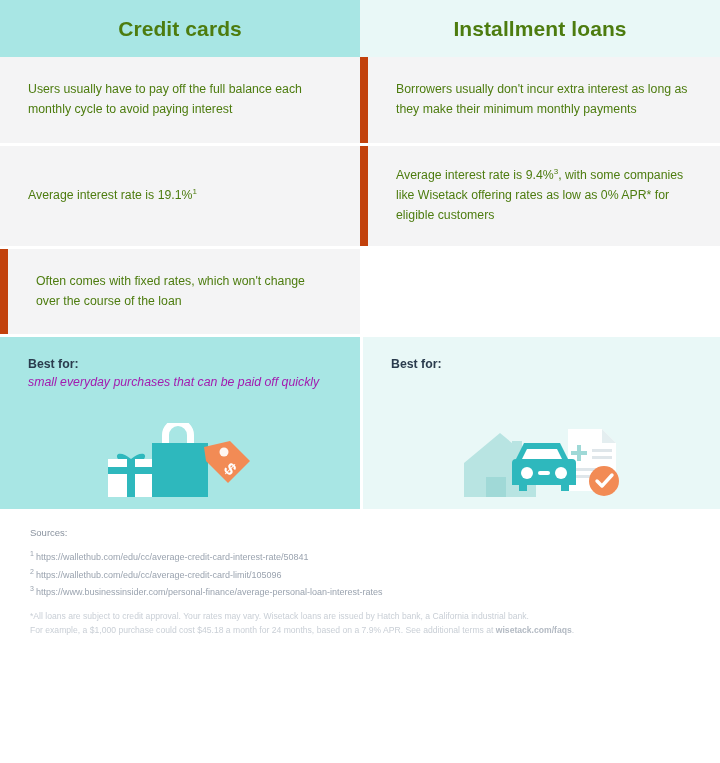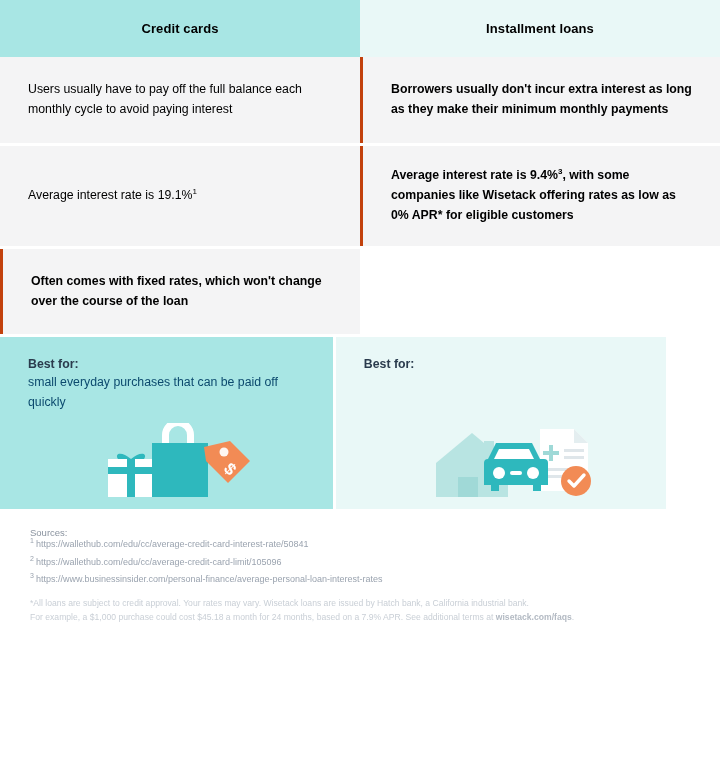--- a/index.html
+++ b/index.html
@@ -28,105 +28,106 @@
   .header-cell {
     width: 360px;
     height: 57px;
     display: flex;
     align-items: center;
     justify-content: center;
   }
   .header-cell.left  { background: #a8e6e4; }
   .header-cell.right { background: #e9f8f7; }
   .header-title {
-    font-size: 13px;
+    font-size: 21px;
     font-weight: bold;
-    color: #000000;
+    color: #4d7c0f;
     letter-spacing: 0.1px;
   }
 
   
   .rows { width: 720px; }
 
   .cmp-row {
     display: flex;
     width: 720px;
     border-bottom: 3px solid #ffffff;
   }
   .cmp-cell {
     width: 360px;
     background: #f4f4f5;
     display: flex;
     align-items: center;
     padding: 14px 28px 14px 28px;
   }
-  .cmp-cell.right { border-left: 3px solid #c2410c; font-weight: bold; }
+  .cmp-cell.right { border-left: 8px solid #c2410c; }
 
   .cmp-text {
     font-size: 12.3px;
     line-height: 1.62;
-    color: #000000;
+    color: #4d7c0f;
   }
   .cmp-text sup {
     font-size: 8px;
     vertical-align: super;
     line-height: 0;
   }
 
   .row-h1 .cmp-cell { height: 86px; }
   .row-h2 .cmp-cell { height: 100px; }
   .row-h3 .cmp-cell { height: 88px; }
   .row-h4 .cmp-cell { height: 85px; }
 
   
   .bestfor-row {
     display: flex;
-    width: 666px;
+    width: 720px;
     height: 172px;
   }
   .bestfor-cell {
     width: 360px;
     height: 172px;
     position: relative;
     padding: 20px 28px 0 28px;
   }
   .bestfor-cell.left  { background: #a8e6e4; }
   .bestfor-cell.right { background: #e9f8f7; border-left: 3px solid #ffffff; }
 
   .bestfor-label {
     font-size: 12.3px;
     font-weight: bold;
     color: #2a3b4d;
     margin-bottom: 2px;
   }
   .bestfor-text {
     font-size: 12.3px;
     line-height: 1.6;
-    color: #0c4a6e;
+    color: #a21caf;
+    font-style: italic;
   }
 
   .illus {
     position: absolute;
     bottom: 4px;
     left: 0;
     width: 360px;
     display: flex;
     justify-content: center;
     align-items: flex-end;
   }
 
   
   .footer {
     padding: 18px 30px 0 30px;
     width: 720px;
   }
   .sources-label {
     font-size: 9.5px;
     color: #8a939f;
-    margin-bottom: 1px;
+    margin-bottom: 14px;
   }
   .source-line {
     font-size: 9px;
     color: #9aa3af;
     margin-bottom: 6px;
     line-height: 1.3;
   }
   .source-line sup {
     font-size: 7px;
     vertical-align: super;

